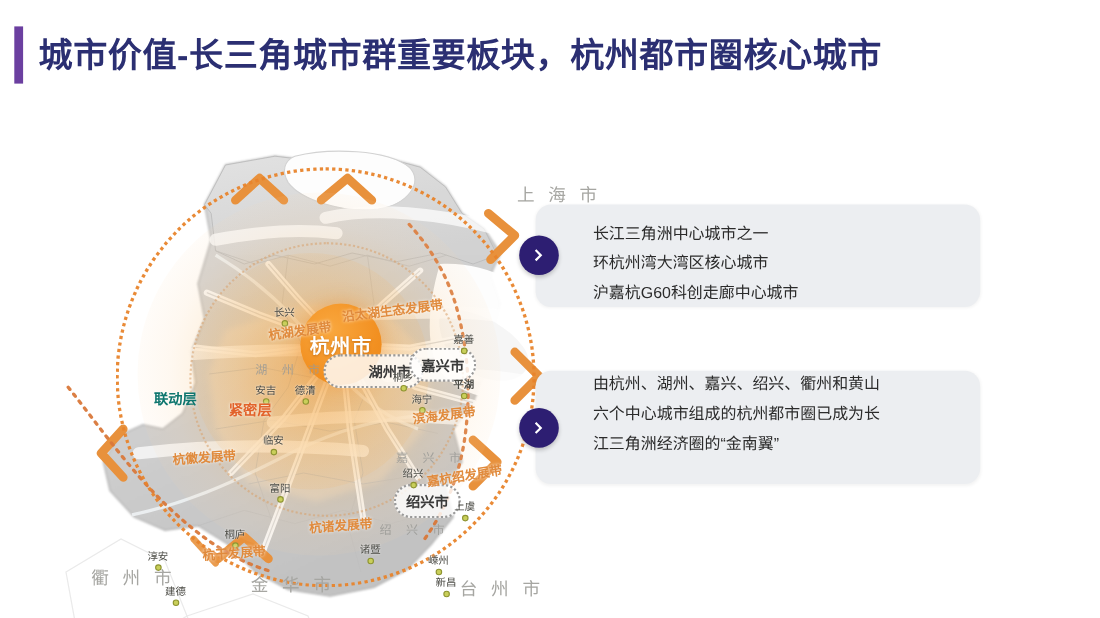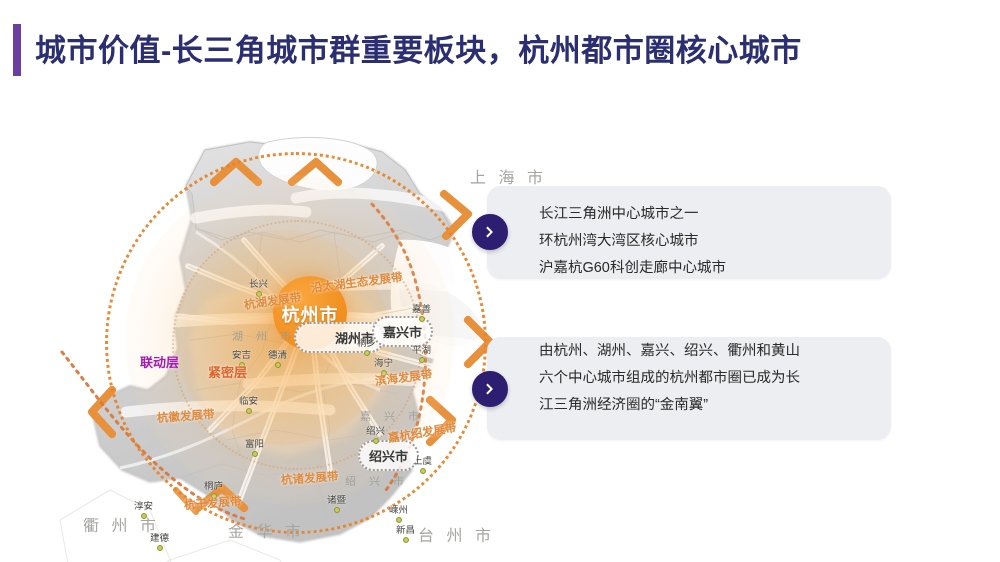--- a/index.html
+++ b/index.html
@@ -116,21 +116,21 @@
 
   
   .belt{
     position:absolute; font-size:11.5px; font-weight:bold; color:#e08a3c;
     white-space:nowrap; text-shadow:0 0 3px rgba(255,255,255,.85);
   }
   .layer-lbl{
     position:absolute; font-size:13px; font-weight:bold; white-space:nowrap;
     text-shadow:0 0 3px rgba(255,255,255,.9);
   }
-  .layer-lbl.link{ color:#a21caf; }
+  .layer-lbl.link{ color:#0f766e; }
   .layer-lbl.tight{ color:#e2622a; }
 
   
   .callout{
     position:absolute;
     background:#eceef1;
     border-radius:14px;
     box-shadow:0 1px 3px rgba(0,0,0,.05);
   }
   .callout .txt{
@@ -303,21 +303,21 @@
         <div class="county" style="left: 232px; top: 257px;"><span>安吉</span><span class="dot"></span></div>
         <div class="county" style="left: 268px; top: 257px;"><span>德清</span><span class="dot"></span></div>
         <div class="county" style="left: 239px; top: 303px;"><span>临安</span><span class="dot"></span></div>
         <div class="county" style="left: 245px; top: 346px;"><span>富阳</span><span class="dot"></span></div>
         <div class="county" style="left: 204px; top: 388px;"><span>桐庐</span><span class="dot"></span></div>
         <div class="county" style="left: 134px; top: 408px;"><span>淳安</span><span class="dot"></span></div>
         <div class="county" style="left: 150px; top: 440px;"><span>建德</span><span class="dot"></span></div>
         <div class="county" style="left: 327px; top: 402px;"><span>诸暨</span><span class="dot"></span></div>
         <div class="county" style="left: 357px; top: 245px;"><span>桐乡</span><span class="dot"></span></div>
         <div class="county" style="left: 412px; top: 211px;"><span>嘉善</span><span class="dot"></span></div>
-        <div class="county" style="left: 412px; top: 252px;"><span>平湖</span><span class="dot"></span></div>
+        <div class="county" style="left: 412px; top: 252px; font-weight: bold;"><span>平湖</span><span class="dot"></span></div>
         <div class="county" style="left: 374px; top: 265px;"><span>海宁</span><span class="dot"></span></div>
         <div class="county" style="left: 366px; top: 333px;"><span>绍兴</span><span class="dot"></span></div>
         <div class="county" style="left: 413px; top: 363px;"><span>上虞</span><span class="dot"></span></div>
         <div class="county" style="left: 389px; top: 412px;"><span>嵊州</span><span class="dot"></span></div>
         <div class="county" style="left: 396px; top: 432px;"><span>新昌</span><span class="dot"></span></div>
       </div>
     <div id="layer-pref">
         <div class="pref" style="left: 232px; top: 237px;">湖 州 市</div>
         <div class="pref" style="left: 360px; top: 277px; margin-top: 40px;">嘉 兴 市</div>
         <div class="pref" style="left: 345px; top: 382px;">绍 兴 市</div>

